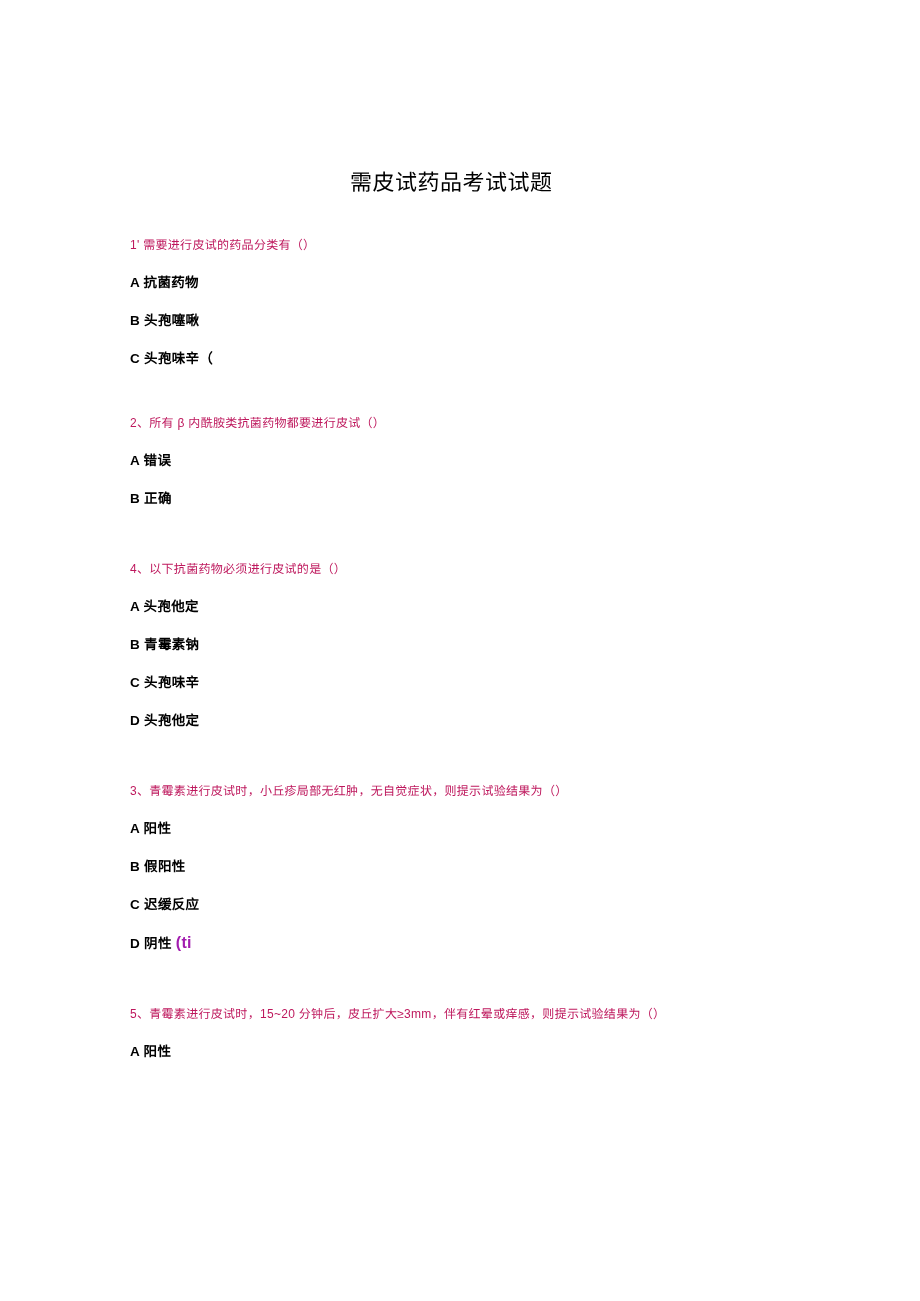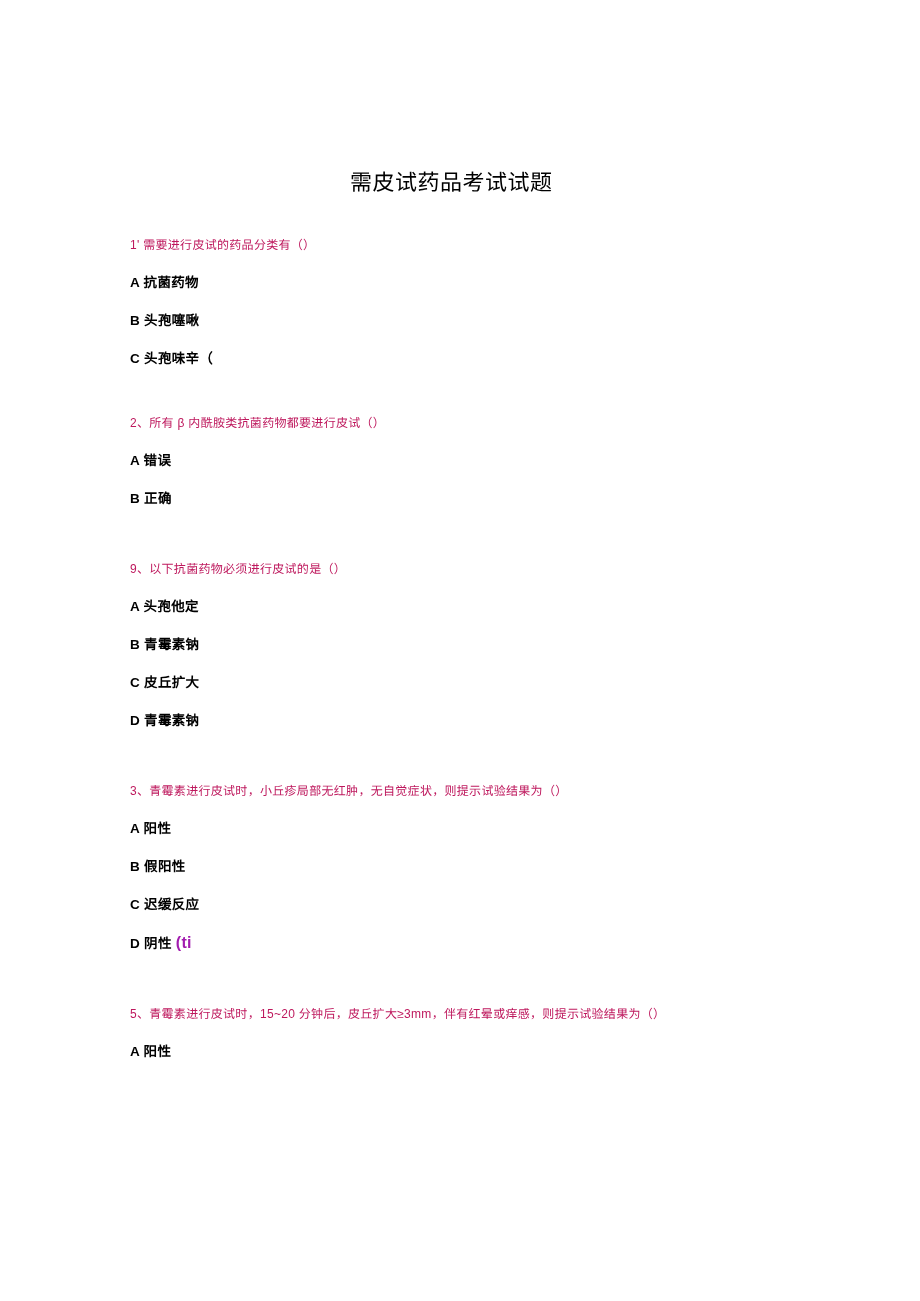--- a/index.html
+++ b/index.html
@@ -83,25 +83,25 @@
     <div class="spacer-md"></div>
 
     <div class="question-block">
       <p class="q-stem">2、所有 β 内酰胺类抗菌药物都要进行皮试（）</p>
       <p class="q-option">A 错误</p>
       <p class="q-option">B 正确</p>
     </div>
     <div class="spacer-lg"></div>
 
     <div class="question-block">
-      <p class="q-stem">9、以下抗菌药物必须进行皮试的是（）</p>
+      <p class="q-stem">4、以下抗菌药物必须进行皮试的是（）</p>
       <p class="q-option">A 头孢他定</p>
       <p class="q-option">B 青霉素钠</p>
-      <p class="q-option">C 皮丘扩大</p>
-      <p class="q-option">D 青霉素钠</p>
+      <p class="q-option">C 头孢味辛</p>
+      <p class="q-option">D 头孢他定</p>
     </div>
     <div class="spacer-lg"></div>
 
     <div class="question-block">
       <p class="q-stem">3、青霉素进行皮试时，小丘疹局部无红肿，无自觉症状，则提示试验结果为（）</p>
       <p class="q-option">A 阳性</p>
       <p class="q-option">B 假阳性</p>
       <p class="q-option">C 迟缓反应</p>
       <p class="q-option">
         <span>D 阴性</span>

